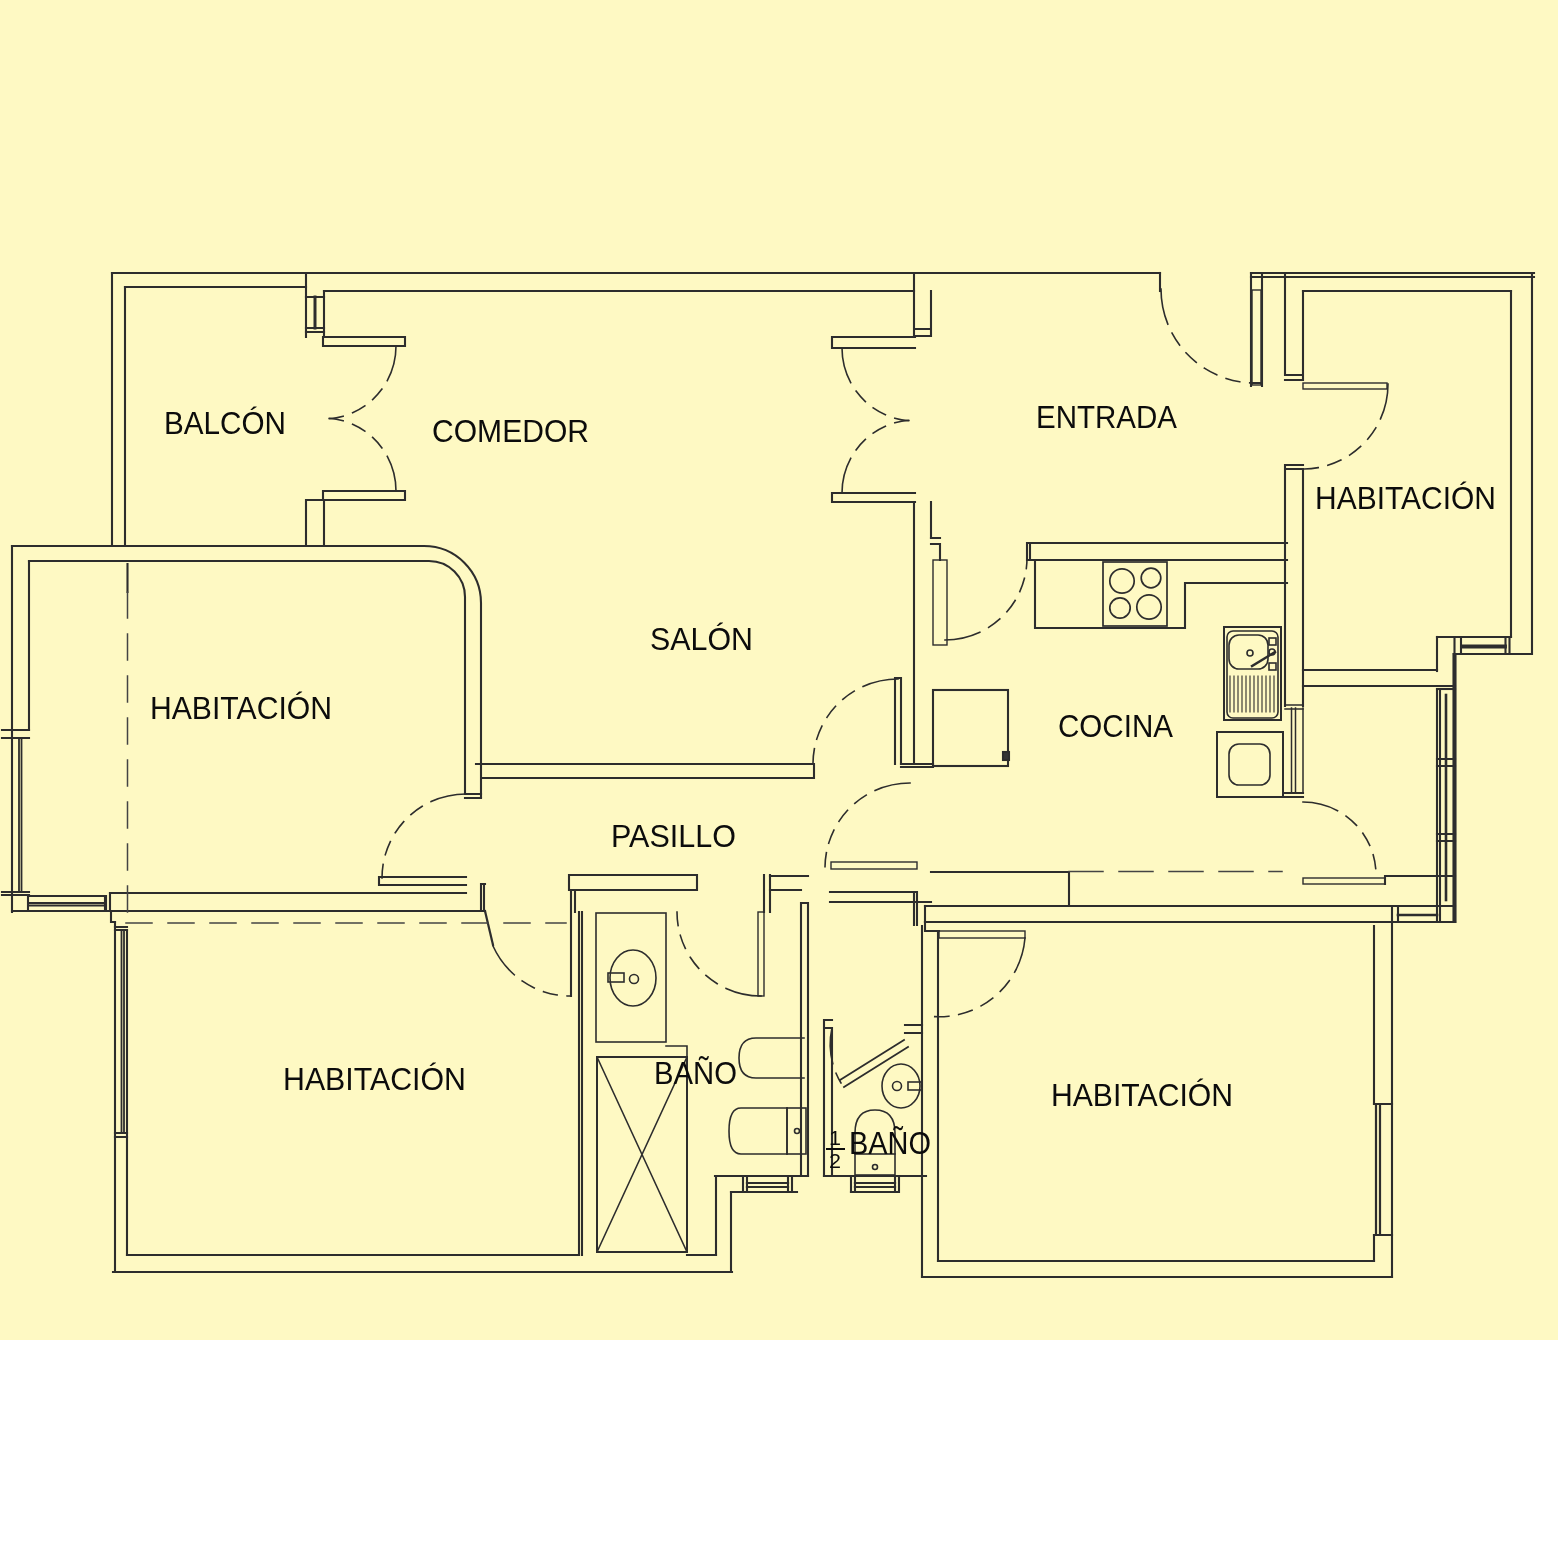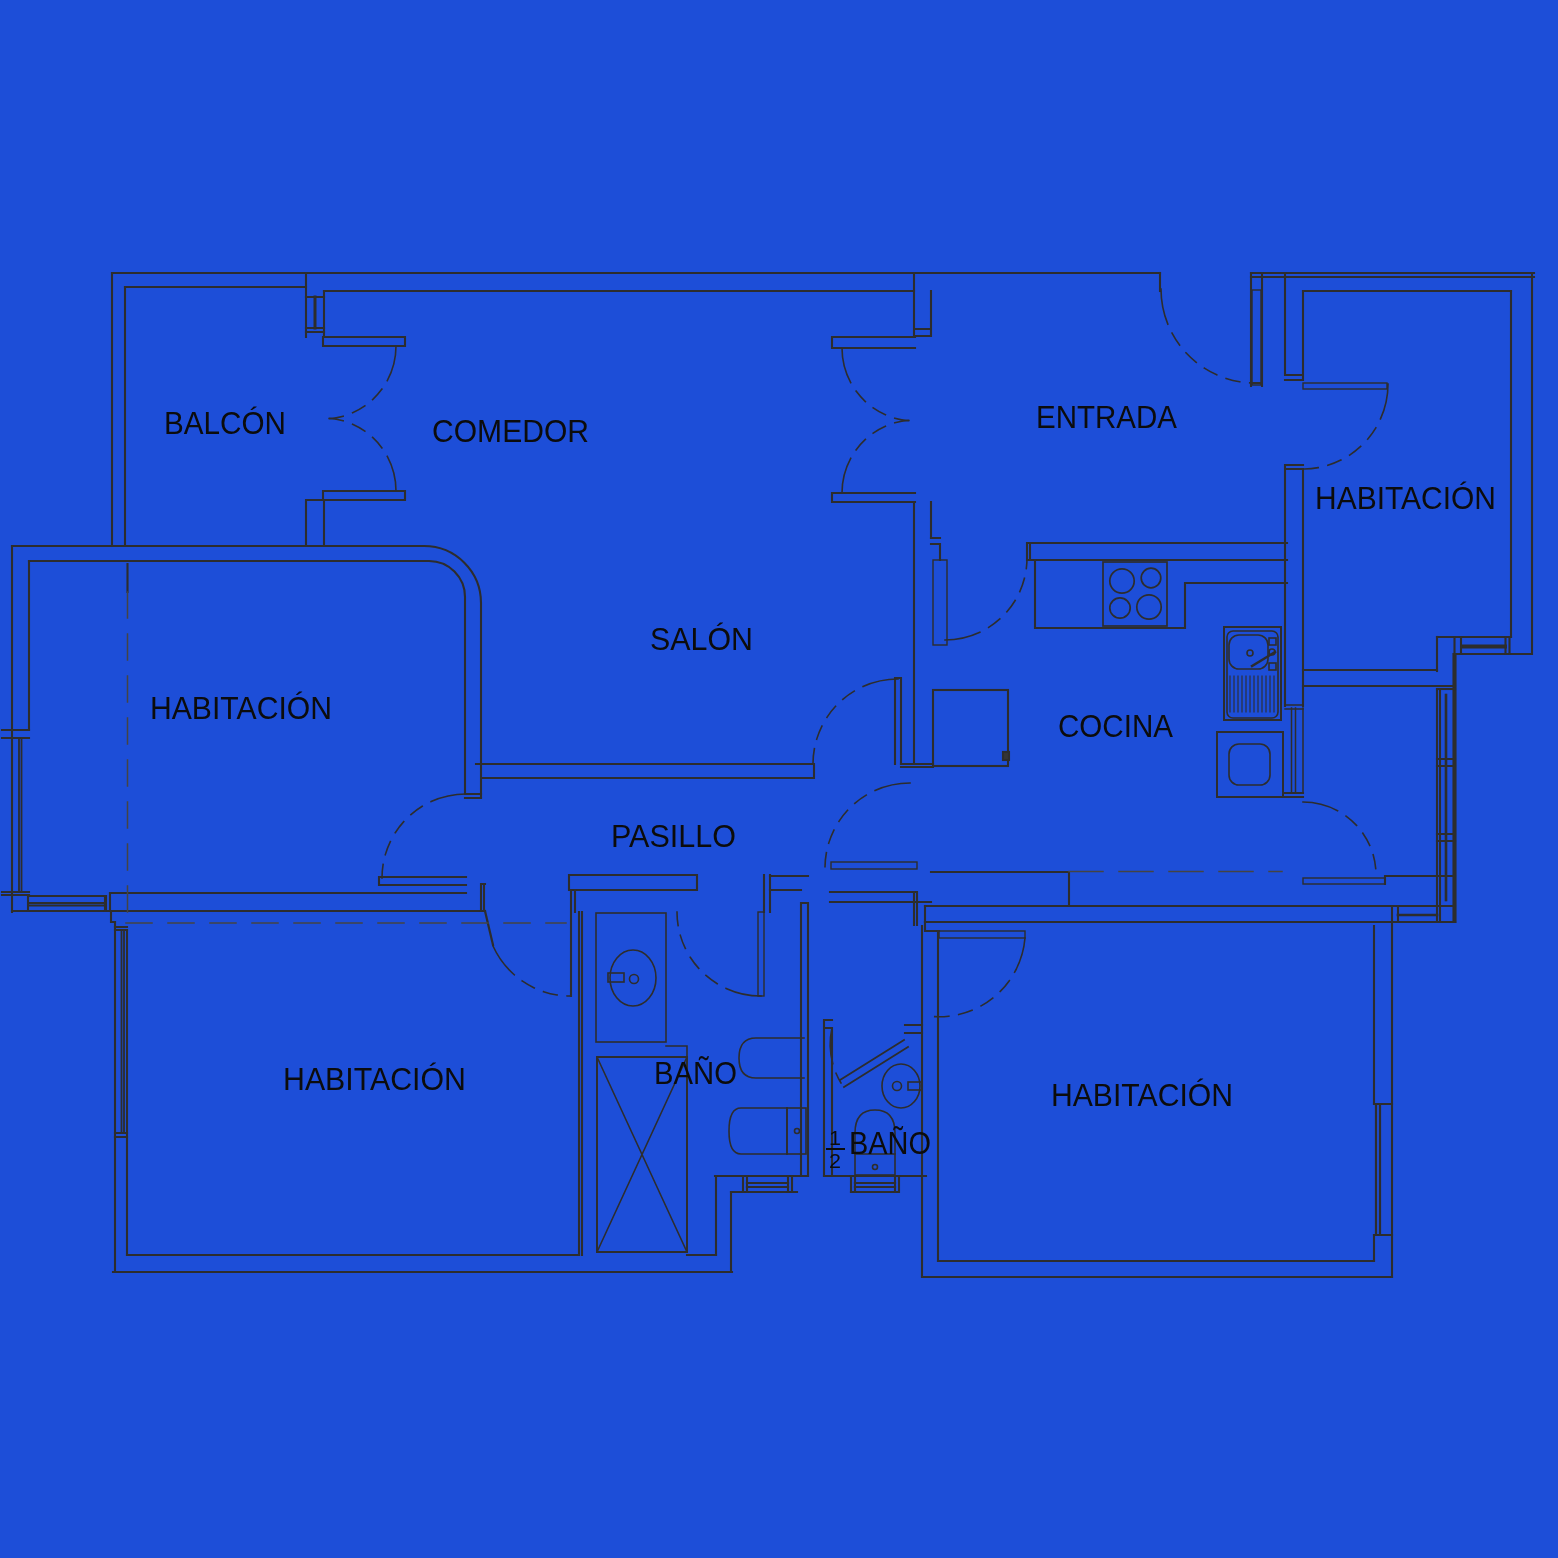--- a/index.html
+++ b/index.html
@@ -1,16 +1,16 @@
 <!DOCTYPE html>
 <html><head>
 <meta charset="utf-8">
 <style>
   html,body{margin:0;padding:0;background:#ffffff;}
-  .page{width:1558px;height:1558px;position:relative;background:#1d4ed8;overflow:hidden;}
+  .page{width:1558px;height:1340px;position:relative;background:#fef9c3;overflow:hidden;}
   svg{position:absolute;left:0;top:0;}
   text{font-family:"Liberation Sans",sans-serif;fill:#0c0c0c;}
 </style>
 </head>
 <body>
 <div class="page">
 <svg width="1558" height="1558" viewBox="0 0 1558 1558">
 <g fill="none" stroke="#2d2d2d" stroke-width="2.1" stroke-linecap="square">
 
 <g>

